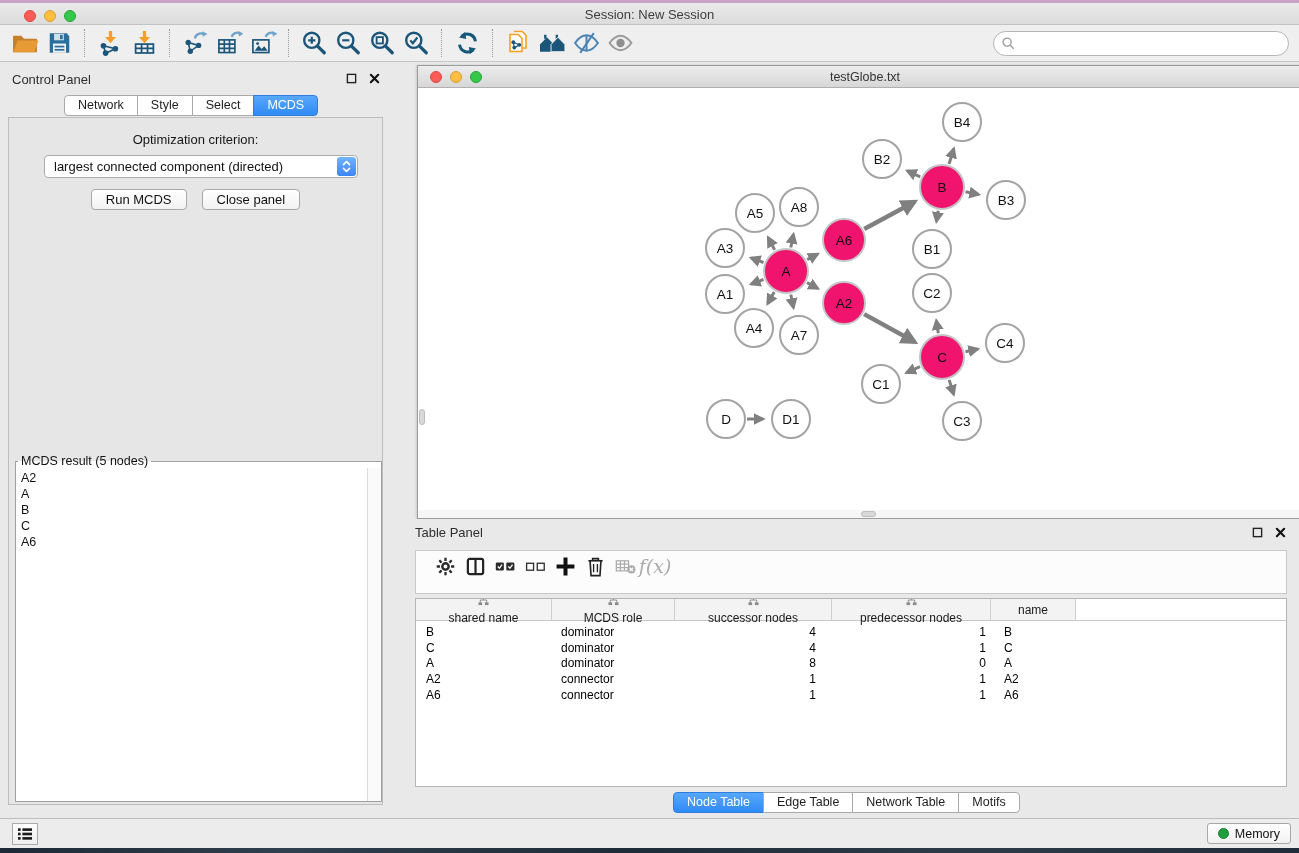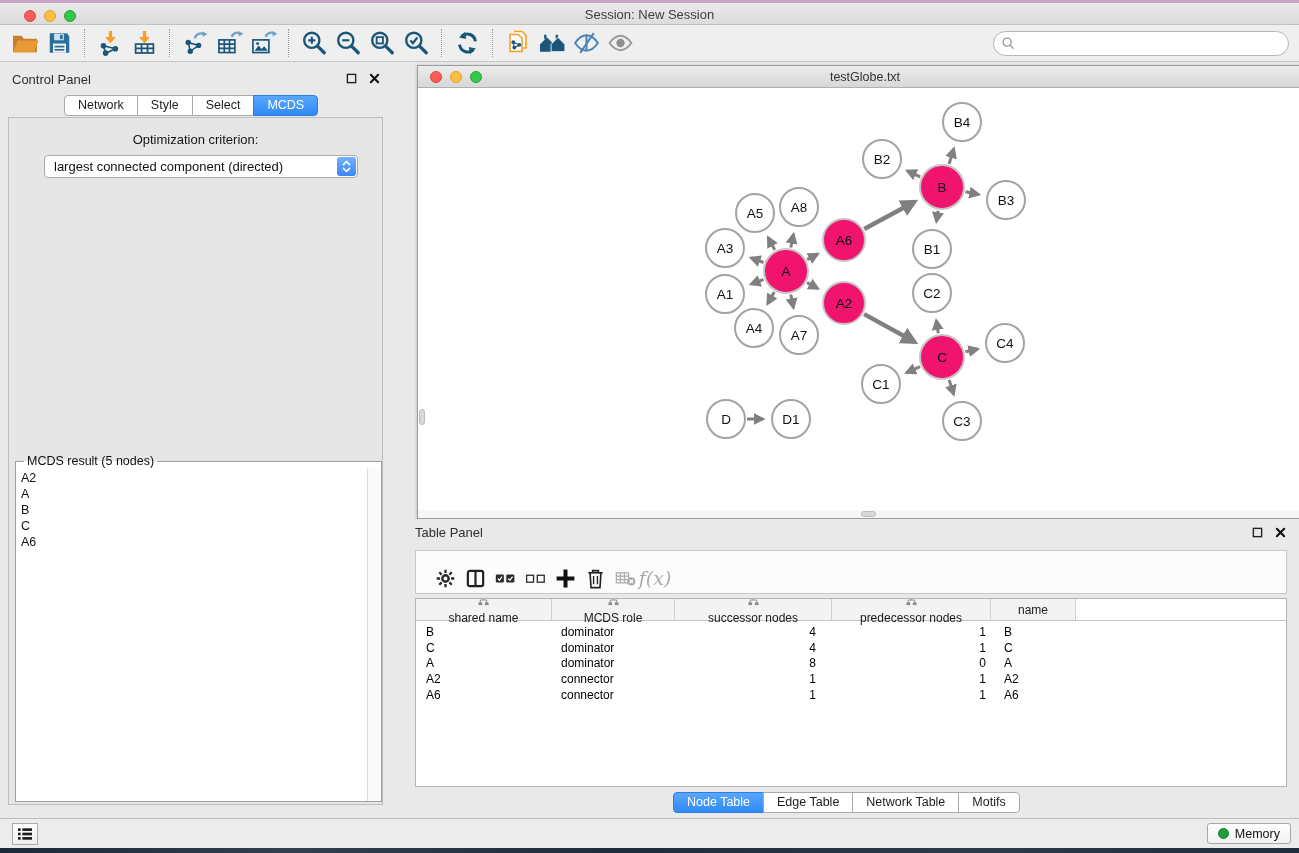--- a/index.html
+++ b/index.html
@@ -55,21 +55,21 @@
   #dropdown .stepper { position:absolute; right:1px; top:1px; bottom:1px; width:19px;
     border-radius:3px; background:linear-gradient(#71b3fe,#3a86f8);
     display:flex; align-items:center; justify-content:center; }
   #dropdown .stepper svg { width:11px; height:17px; }
   .btn-row { position:absolute; left:0; top:71px; width:100%; display:flex; justify-content:center; gap:15px; }
   .mac-btn { background:linear-gradient(#ffffff,#f2f2f2); border:1px solid #a8a8a8; border-radius:4px;
     font-size:13px; color:#111; padding:2px 14px 3px; height:21px; font-family:"Liberation Sans",sans-serif; }
 
   #result-fieldset { position:absolute; left:6px; top:336px; width:367px; height:348px;
     border:1px solid #9f9f9f; background:#fff; }
-  #result-fieldset legend { font-size:12.5px; color:#111; margin-left:8px; padding:0 3px; background:transparent; }
+  #result-fieldset legend { font-size:12.5px; color:#111; margin-left:2px; padding:0 3px; background:transparent; }
   #result-list { position:absolute; left:0; top:0; right:14px; bottom:0; background:#fff; overflow:hidden; }
   .result-item { font-size:12.5px; color:#111; padding:0 0 0 5px; line-height:16px; }
   #result-scroll { position:absolute; right:0; top:0; bottom:0; width:14px; background:#fafafa;
     border-left:1px solid #dcdcdc; }
 
   
   #network-window { left:417px; top:65px; width:896px; height:454px; background:#c2410c;
     border:1px solid #9c9c9c; box-shadow:0 1px 3px rgba(0,0,0,.25); }
   #nw-titlebar { position:absolute; left:0; top:0; width:100%; height:22px;
     background:linear-gradient(#ececec,#d7d7d7); border-bottom:1px solid #b0b0b0; }
@@ -78,21 +78,21 @@
   #vscroll-thumb { position:absolute; left:1px; top:343px; width:6px; height:16px;
     background:#d9d9d9; border:1px solid #bcbcbc; border-radius:3px; }
   #hscroll-track { position:absolute; left:0; bottom:0; width:100%; height:8px; background:#f6f6f6; }
   #hscroll-thumb { position:absolute; left:443px; bottom:1px; width:15px; height:6px;
     background:#d9d9d9; border:1px solid #bcbcbc; border-radius:3px; }
   #resize-grip { position:absolute; right:1px; bottom:1px; width:13px; height:13px; }
 
   
   #table-panel { left:403px; top:519px; width:896px; height:299px; background:#e9e9e9; }
   #table-toolbar { position:absolute; left:12px; top:31px; width:872px; height:44px;
-    background:#fcfcfc; border:1px solid #c9c9c9; display:flex; align-items:flex-end; padding-left:14px; }
+    background:#fcfcfc; border:1px solid #c9c9c9; display:flex; align-items:flex-start; padding-left:14px; }
   .tt-btn { width:30px; height:30px; display:flex; align-items:center; justify-content:center; }
   .tt-btn svg { width:21px; height:21px; }
   .tt-btn .fx { font-family:"DejaVu Serif",serif; font-style:italic; font-size:19px; color:#aaa; }
 
   #data-table { position:absolute; left:12px; top:79px; width:872px; height:189px;
     background:#fff; border:1px solid #b5b5b5; overflow:hidden; }
   #t-header { display:flex; height:22px; border-bottom:1px solid #c6c6c6; }
   .th-cell { background:#f3f3f3; border-right:1px solid #cfcfcf; display:flex; align-items:center;
     justify-content:center; gap:5px; font-size:12px; color:#1a1a1a;flex-direction:column; }
   .th-cell svg { width:11px; height:11px; }
@@ -294,20 +294,24 @@
     </div>
   <div id="cp-inner" class="abs">
     <div id="opt-label">Optimization criterion:</div>
     <div id="dropdown">
       <span>largest connected component (directed)</span>
       <span class="stepper">
         <svg viewBox="0 0 12 18">
             <path d="M2.7 7L6 3.6 9.3 7M2.7 11L6 14.4 9.3 11" fill="none" stroke="#fff" stroke-width="1.8" stroke-linecap="round" stroke-linejoin="round"></path>
           </svg>
       </span>
+    </div>
+    <div class="btn-row">
+      <button class="mac-btn">Run MCDS</button>
+      <button class="mac-btn">Close panel</button>
     </div>
     <fieldset id="result-fieldset">
       <legend>MCDS result (5 nodes)</legend>
       <div style="position:relative; width:100%; height:100%;">
         <div id="result-list">
             <div class="result-item" style="margin-top: 2px;">A2</div>
             <div class="result-item">A</div>
             <div class="result-item">B</div>
             <div class="result-item">C</div>
             <div class="result-item">A6</div>

